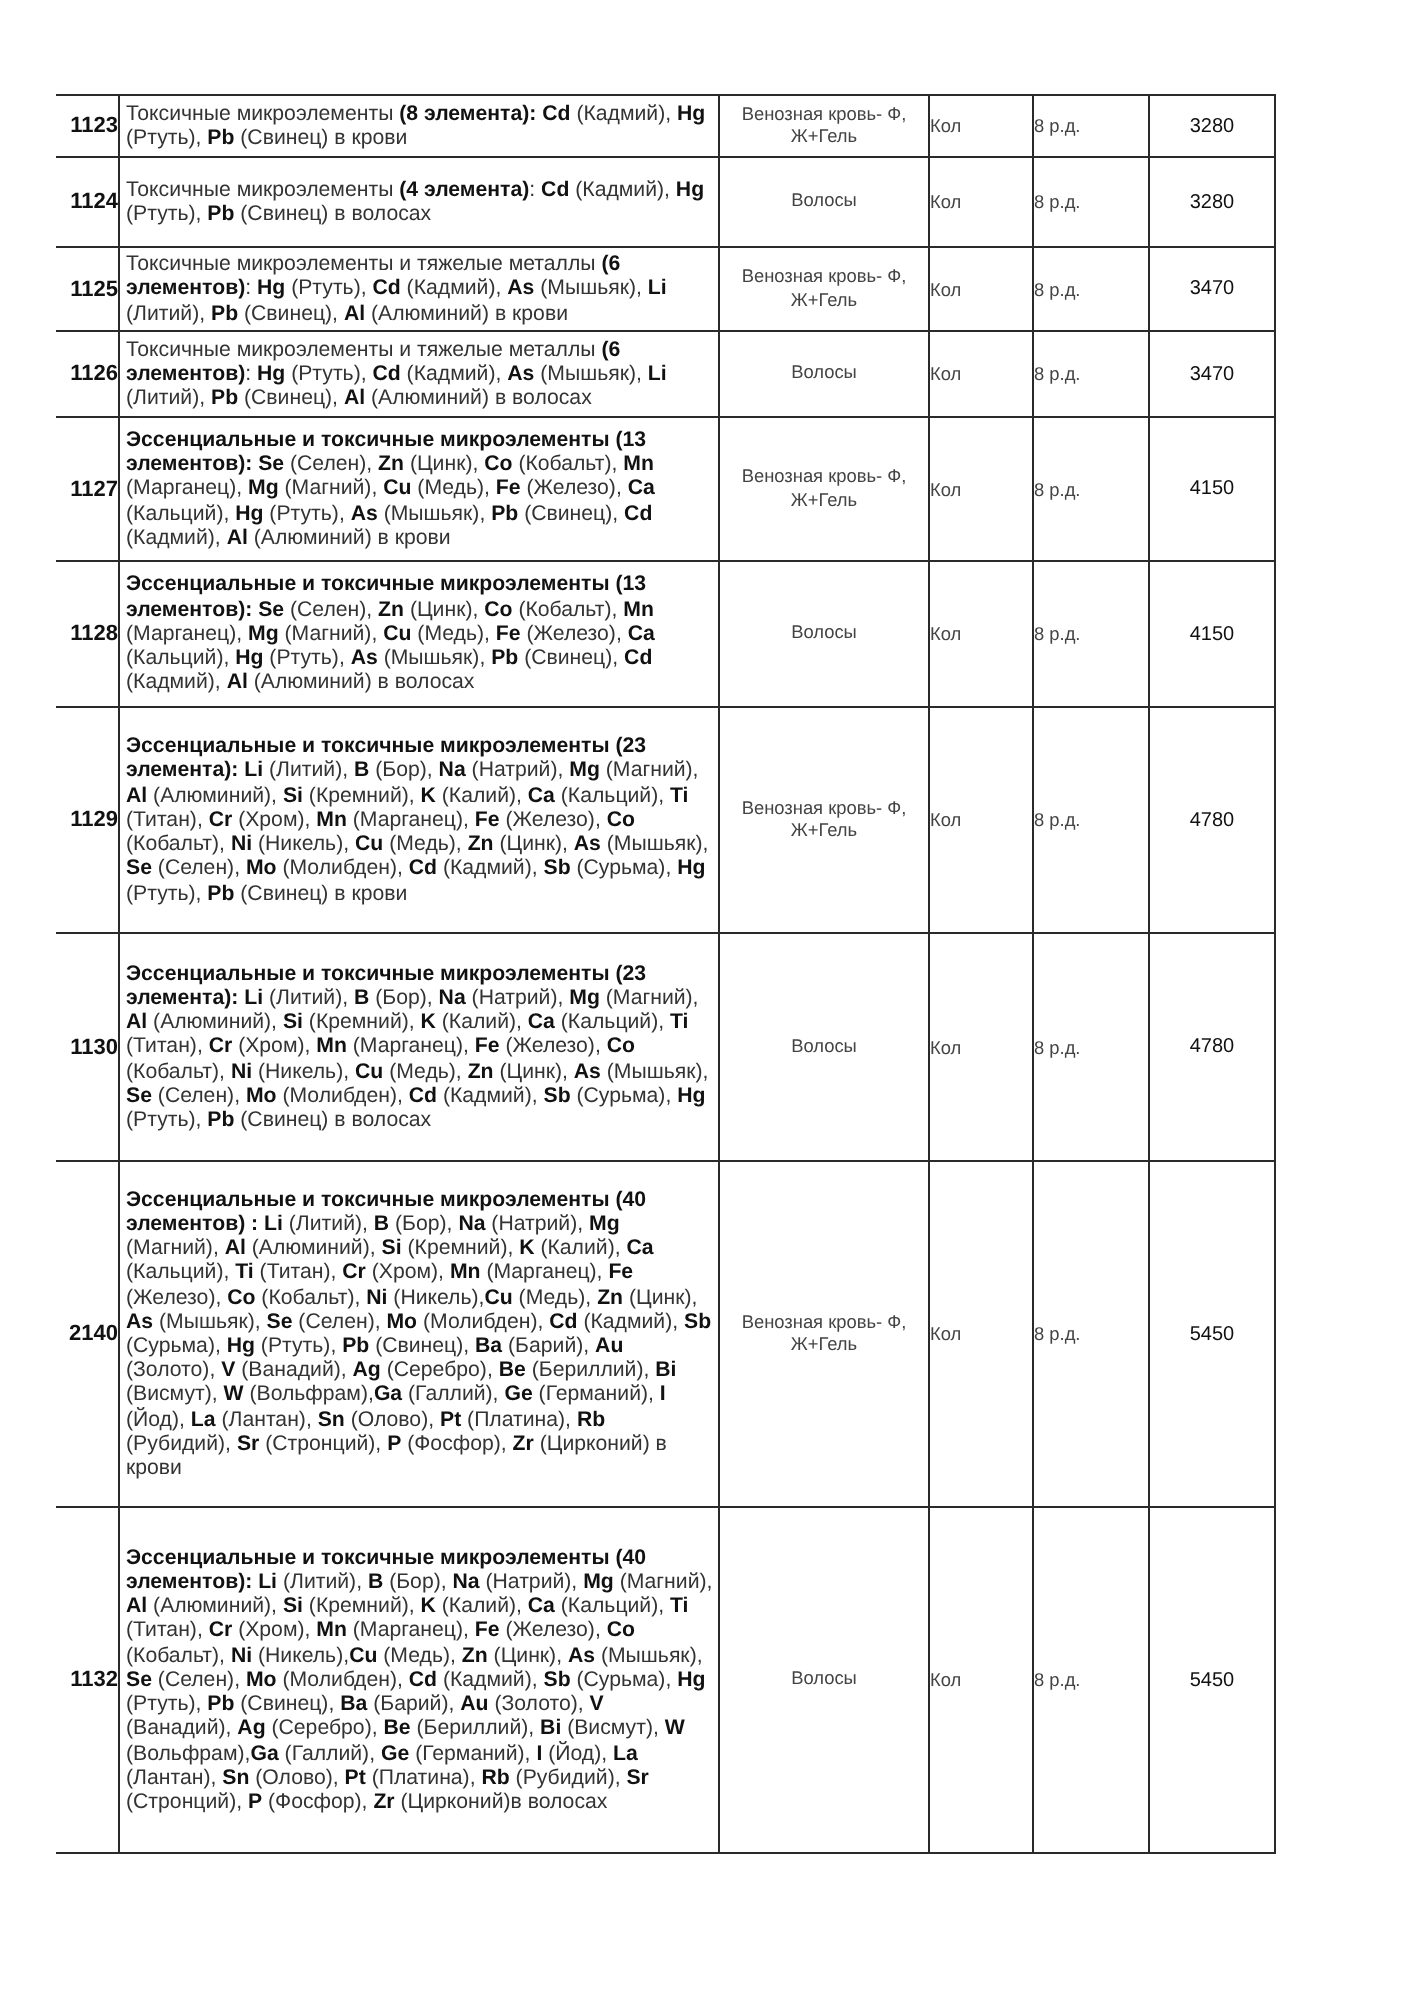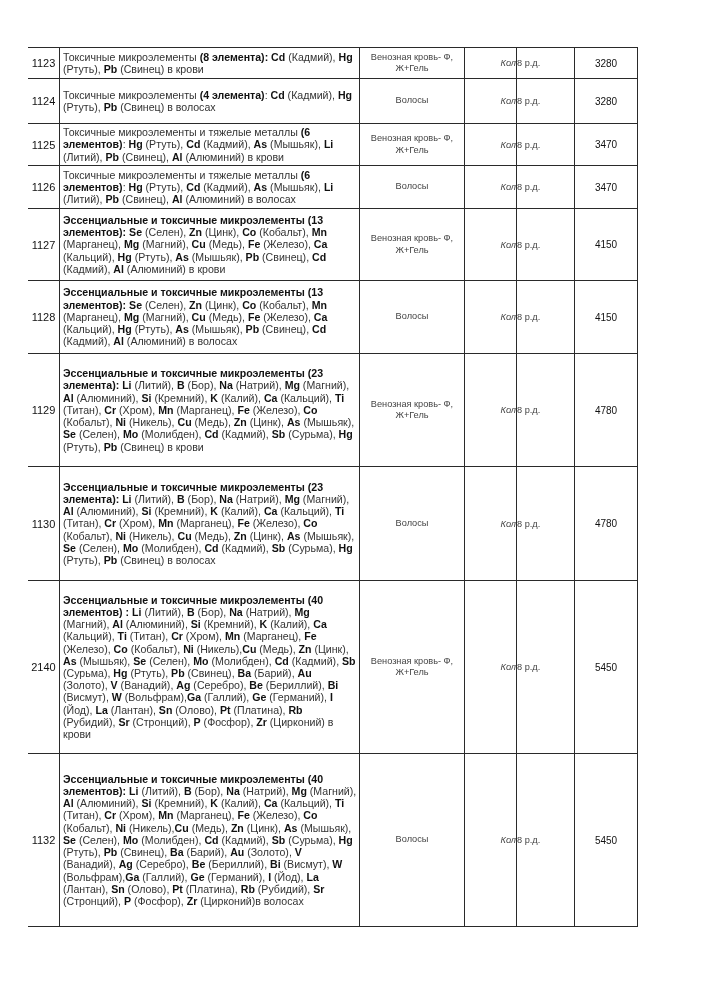--- a/index.html
+++ b/index.html
@@ -5,25 +5,25 @@
     html, body { margin: 0; padding: 0; background: #ffffff; }
     body { width: 707px; height: 1000px; position: relative; overflow: hidden;
            font-family: "Liberation Sans", sans-serif; color: #222; }
     table.price {
       position: absolute; left: 28px; top: 47px;
       width: 603px; border-collapse: collapse; table-layout: fixed;
       font-family: "Liberation Sans", sans-serif;
     }
     table.price td { border: 1px solid #2a2a2a; vertical-align: middle; padding: 0; }
     table.price tr td:first-child { border-left: none; }
-    td.num { width: 31px; text-align: center; font-weight: normal; font-size: 11px; color: #111; }
+    td.num { width: 31px; text-align: right; font-weight: bold; font-size: 11px; color: #111; }
     td.desc { width: 294px; font-size: 10.6px; line-height: 12.2px; padding: 0 2px 0 3px !important; color: #333; }
     td.desc b { color: #111; font-weight: bold; }
     td.sample { width: 104px; text-align: center; font-size: 9.2px; line-height: 11.5px; color: #444; }
-    td.unit { width: 51px; text-align: right; font-size: 9.2px; color: #444; font-style: italic; }
+    td.unit { width: 51px; text-align: left; font-size: 9.2px; color: #444; }
     td.term { width: 57px; text-align: left; font-size: 9.2px; color: #444; }
     td.price-cell { width: 62px; text-align: center; font-size: 10px; color: #111; }
   </style>
 </head>
 <body>
 
 <table class="price">
   <tbody id="rows">
       <tr style="height: 31px;">
     <td class="num">1123</td>

